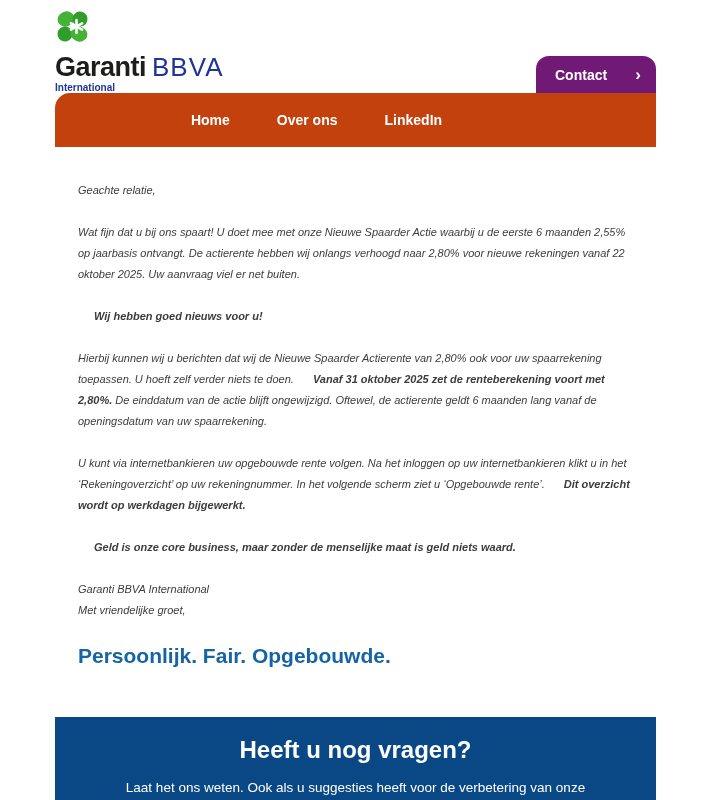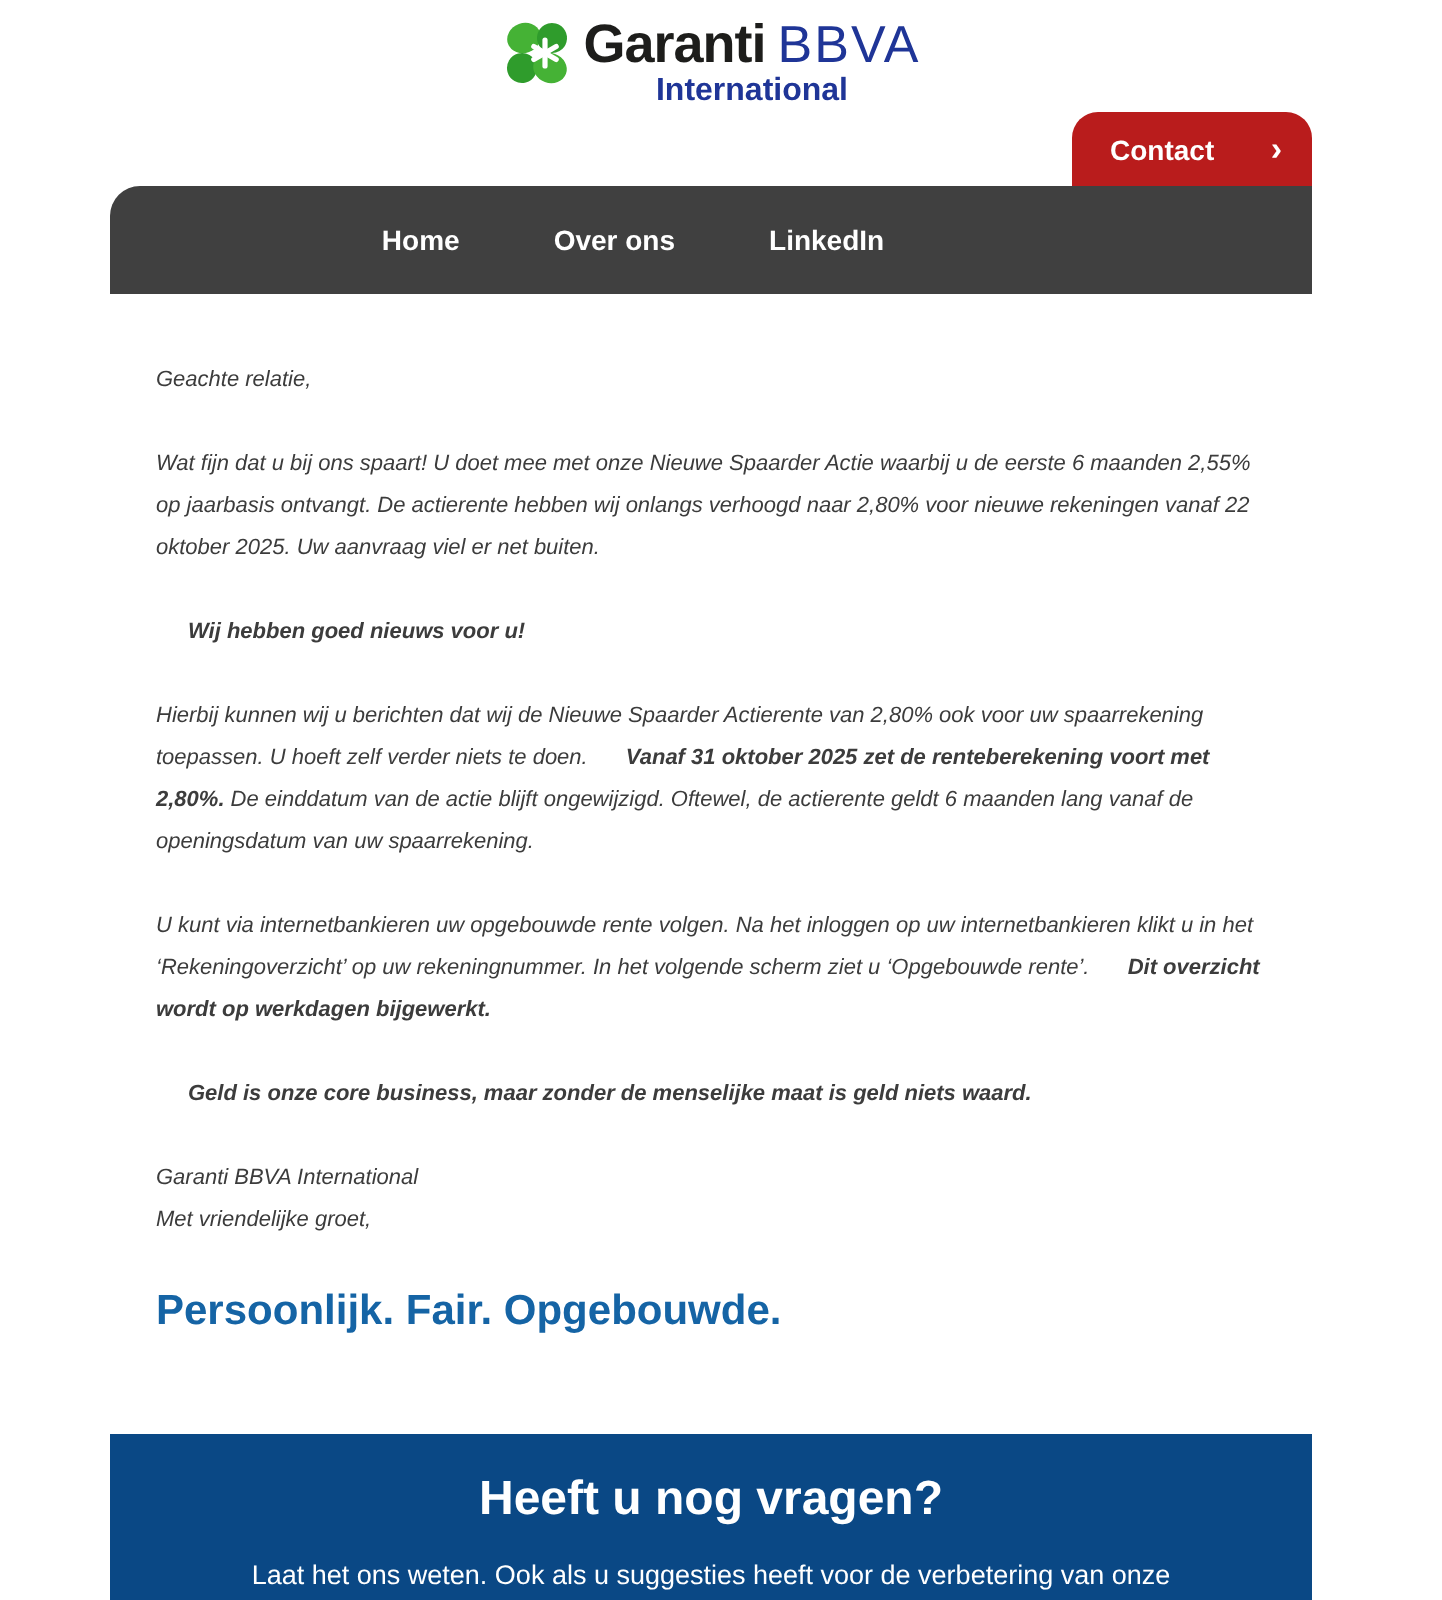--- a/index.html
+++ b/index.html
@@ -21,56 +21,57 @@
     height: 93px;
   }
   .logo {
     position: absolute;
     top: 9px; left: 0; right: 0;
     display: flex;
     justify-content: center;
     align-items: flex-start;
     gap: 5px;
     cursor: pointer;
+    flex-direction: column;
   }
   .logo-text { line-height: 1; }
   .logo-row1 { display: flex; align-items: baseline; gap: 6px; }
   .logo-garanti {
     font-size: 27px; font-weight: bold; color: #1d1d1b; letter-spacing: -0.5px;
   }
   .logo-bbva {
     font-size: 26px; font-weight: normal; color: #1f3597; letter-spacing: 1px;
   }
   .logo-sub {
-    text-align: center;
-    font-size: 16px; font-weight: bold; color: #1f3597;
+    text-align: left;
+    font-size: 10px; font-weight: bold; color: #1f3597;
     margin-top: 2px;
   }
 
   
   .contact-btn {
     position: absolute;
     right: 0; bottom: 0;
     width: 120px; height: 37px;
-    background: #b91c1c;
+    background: #701a75;
     border: none;
     border-radius: 13px 13px 0 0;
     color: #ffffff;
     font-family: "Liberation Sans", sans-serif;
     font-size: 14px; font-weight: bold;
     display: flex; align-items: center; justify-content: space-between;
     padding: 0 15px 0 19px;
     cursor: pointer;
   }
   .contact-chevron { font-size: 17px; font-weight: bold; line-height: 1; }
 
   
   .nav {
     height: 54px;
-    background: #404040;
+    background: #c2410c;
     border-radius: 15px 0 0 0;
     display: flex;
     align-items: center;
     justify-content: center;
     gap: 47px;
     padding-right: 78px;
   }
   .nav-item {
     color: #ffffff;
     font-size: 14px; font-weight: bold;

